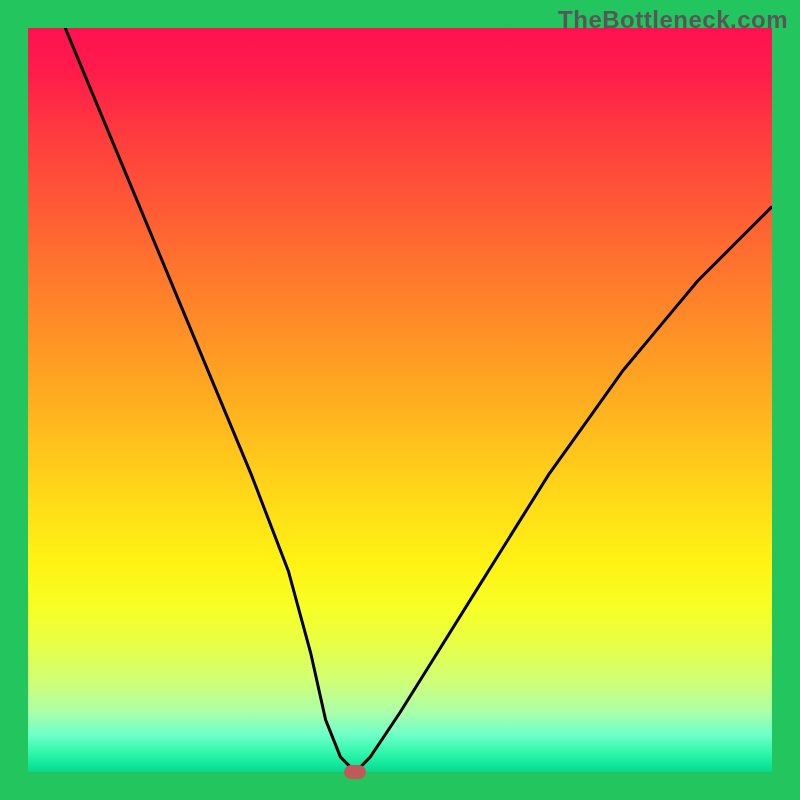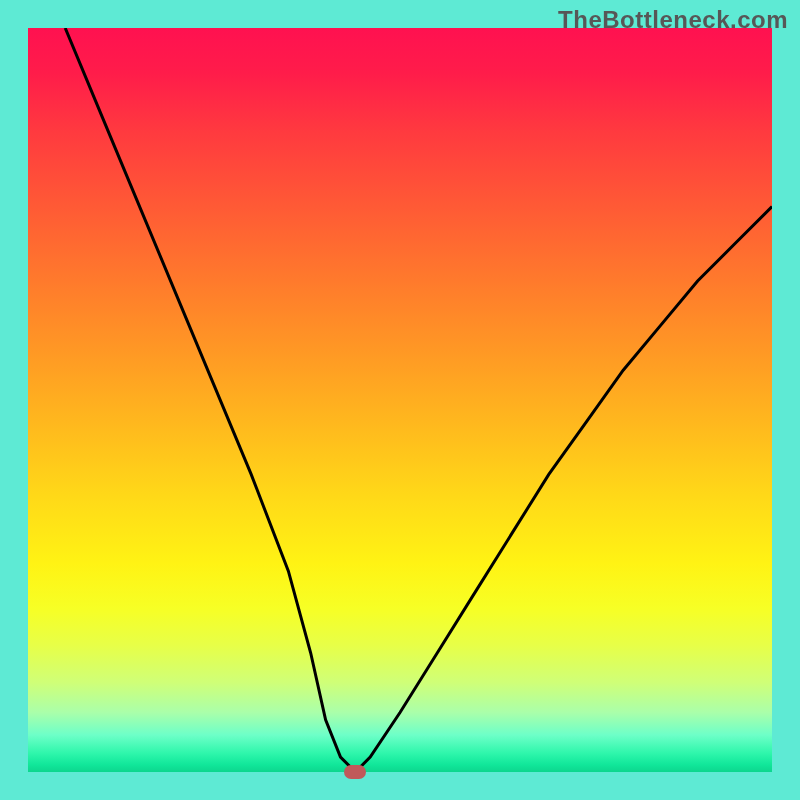--- a/index.html
+++ b/index.html
@@ -8,21 +8,21 @@
   width: 800px;
   height: 800px;
   background: #000;
   font-family: Arial, Helvetica, sans-serif;
   overflow: hidden;
 }
 .outer {
   position: relative;
   width: 800px;
   height: 800px;
-  background: #5eead4;
+  background: #22c55e;
 }
 .watermark {
   position: absolute;
   top: 6px;
   right: 12px;
   color: #575757;
   font-size: 24px;
   font-weight: bold;
   letter-spacing: 0.5px;
 }

